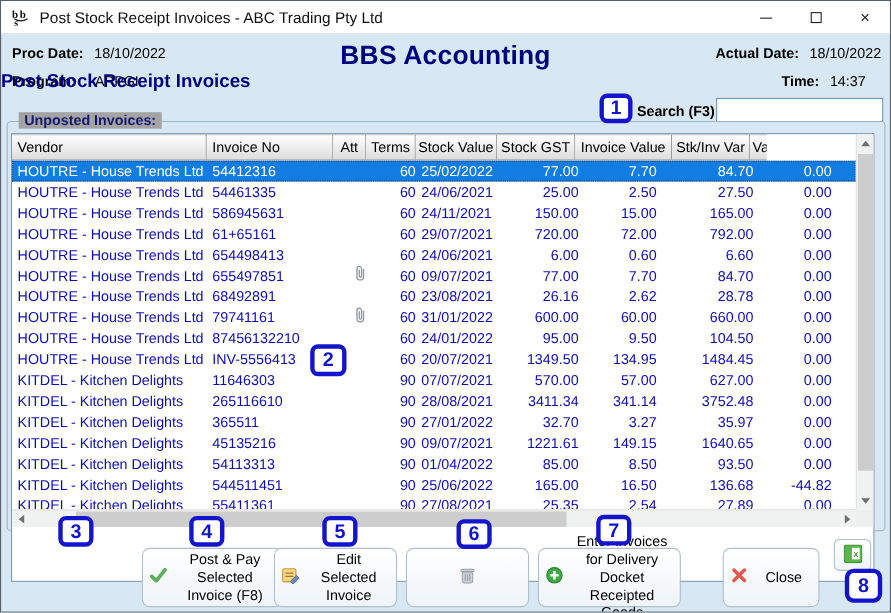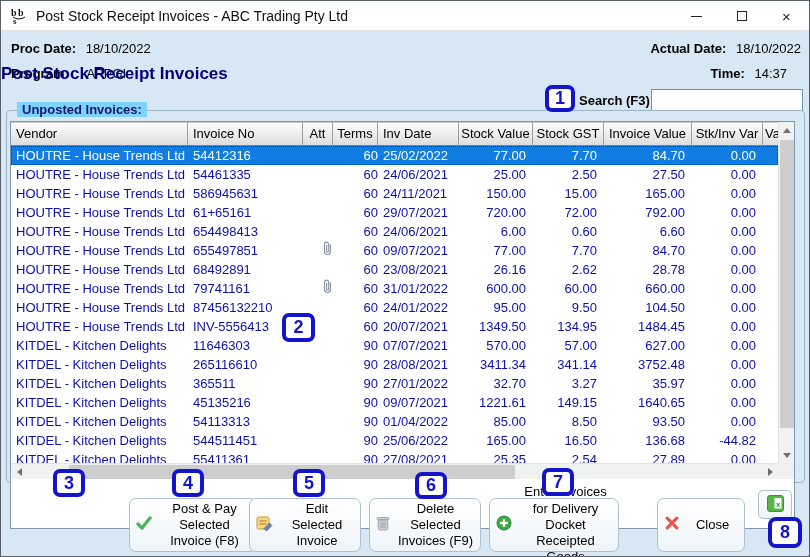--- a/index.html
+++ b/index.html
@@ -26,21 +26,21 @@
   .app-title{position:absolute;left:0;right:0;top:36px;text-align:center;
     font-size:24px;font-weight:bold;color:#00007d;letter-spacing:.2px;}
   .screen-title{position:absolute;left:0;right:0;top:63px;text-align:left;
     font-size:17px;font-weight:bold;color:#00007d;}
   .search-label{position:absolute;left:578px;top:92px;font-weight:bold;}
   .search{position:absolute;left:650px;top:88px;width:152px;height:22px;
     border:1px solid #6f93b4;background:#fff;font:13px "Liberation Sans",sans-serif;padding:0 4px;outline:none;}
   
   .groupbox{position:absolute;left:5px;top:109px;width:799px;height:373px;
     border:1px solid #9db4c4;border-radius:4px;}
-  .grouplegend{position:absolute;left:16px;top:101px;background:#7dd3fc;padding:0 5px;
+  .grouplegend{position:absolute;left:16px;top:101px;background:#a3a3a3;padding:0 5px;
     color:#16166b;font-weight:bold;}
   
   .tablewrap{position:absolute;left:9px;top:120px;width:785px;height:408px;
     border:1px solid #7f98ab;background:#fff;}
   .thead{position:absolute;left:0;top:0;width:767px;height:24px;display:flex;}
   .hcell{height:24px;line-height:22px;background:linear-gradient(#fefefe,#dddddd);
     border-right:1px solid #9d9d9d;border-bottom:1px solid #828282;border-top:1px solid #c8c8c8;
     padding-left:5px;white-space:nowrap;overflow:hidden;font-size:13px;color:#000;}
   .hcell.ctr{text-align:center;padding-left:0;}
   .c-vendor{width:177px;} .c-inv{width:115px;} .c-att{width:30px;} .c-terms{width:45px;}
@@ -110,20 +110,21 @@
   </div>
 
   <div class="kv" style="left:10px;top:40px">
     <span class="k">Proc Date:</span>
     <span class="v">18/10/2022</span>
   </div>
   <div class="kv" style="left:10px;top:65px">
     <span class="k">Program:</span>
     <span class="v" style="margin-left:14px">APPGI</span>
   </div>
+  <div class="app-title">BBS Accounting</div>
   <div class="screen-title">Post Stock Receipt Invoices</div>
   <div class="kv" style="right:8px;top:40px">
     <span class="k">Actual Date:</span>
     <span class="v">18/10/2022</span>
   </div>
   <div class="kv" style="right:22px;top:65px">
     <span class="k">Time:</span>
     <span class="v">14:37</span>
   </div>
 
@@ -132,21 +133,20 @@
 
   <div class="groupbox"></div>
   <div class="grouplegend">Unposted Invoices:</div>
 
   <div class="tablewrap">
     <div class="thead">
       <div class="hcell c-vendor">Vendor</div>
       <div class="hcell c-inv">Invoice No</div>
       <div class="hcell c-att ctr">Att</div>
       <div class="hcell c-terms ctr">Terms</div>
-      <div class="hcell c-date">Inv Date</div>
       <div class="hcell c-sv ctr">Stock Value</div>
       <div class="hcell c-gst ctr">Stock GST</div>
       <div class="hcell c-iv ctr">Invoice Value</div>
       <div class="hcell c-var ctr">Stk/Inv Var</div>
       <div class="hcell c-va" style="padding-left:2px;border-right:none">Va</div>
     </div>
 
     <div class="tbody">
         <div class="trow sel">
     <div class="cell c-vendor">HOUTRE - House Trends Ltd</div>
@@ -435,21 +435,20 @@
   <div class="btn" style="left:368px;width:112px">
     <span>
       <svg width="14" height="16" viewBox="0 0 14 16">
         <rect x="1" y="2.5" width="12" height="2.4" rx="1.2" fill="#ccd1d8" stroke="#8f959e" stroke-width="0.8"></rect>
         <rect x="2.2" y="5" width="9.6" height="10" rx="1.8" fill="#ccd1d8" stroke="#8f959e" stroke-width="0.8"></rect>
         <line x1="5" y1="7" x2="5" y2="13" stroke="#9aa0a9"></line>
         <line x1="7" y1="7" x2="7" y2="13" stroke="#9aa0a9"></line>
         <line x1="9" y1="7" x2="9" y2="13" stroke="#9aa0a9"></line>
       </svg>
     </span>
-    <span class="lbl">Delete Selected Invoices (F9)</span>
   </div>
 
   <div class="btn" style="left:488px;width:130px">
     <span>
       <svg width="16" height="16" viewBox="0 0 16 16">
         <circle cx="8" cy="8" r="7" fill="#3fa944" stroke="#2d8033"></circle>
         <line x1="8" y1="4.2" x2="8" y2="11.8" stroke="#ffffff" stroke-width="2.3"></line>
         <line x1="4.2" y1="8" x2="11.8" y2="8" stroke="#ffffff" stroke-width="2.3"></line>
       </svg>
     </span>

